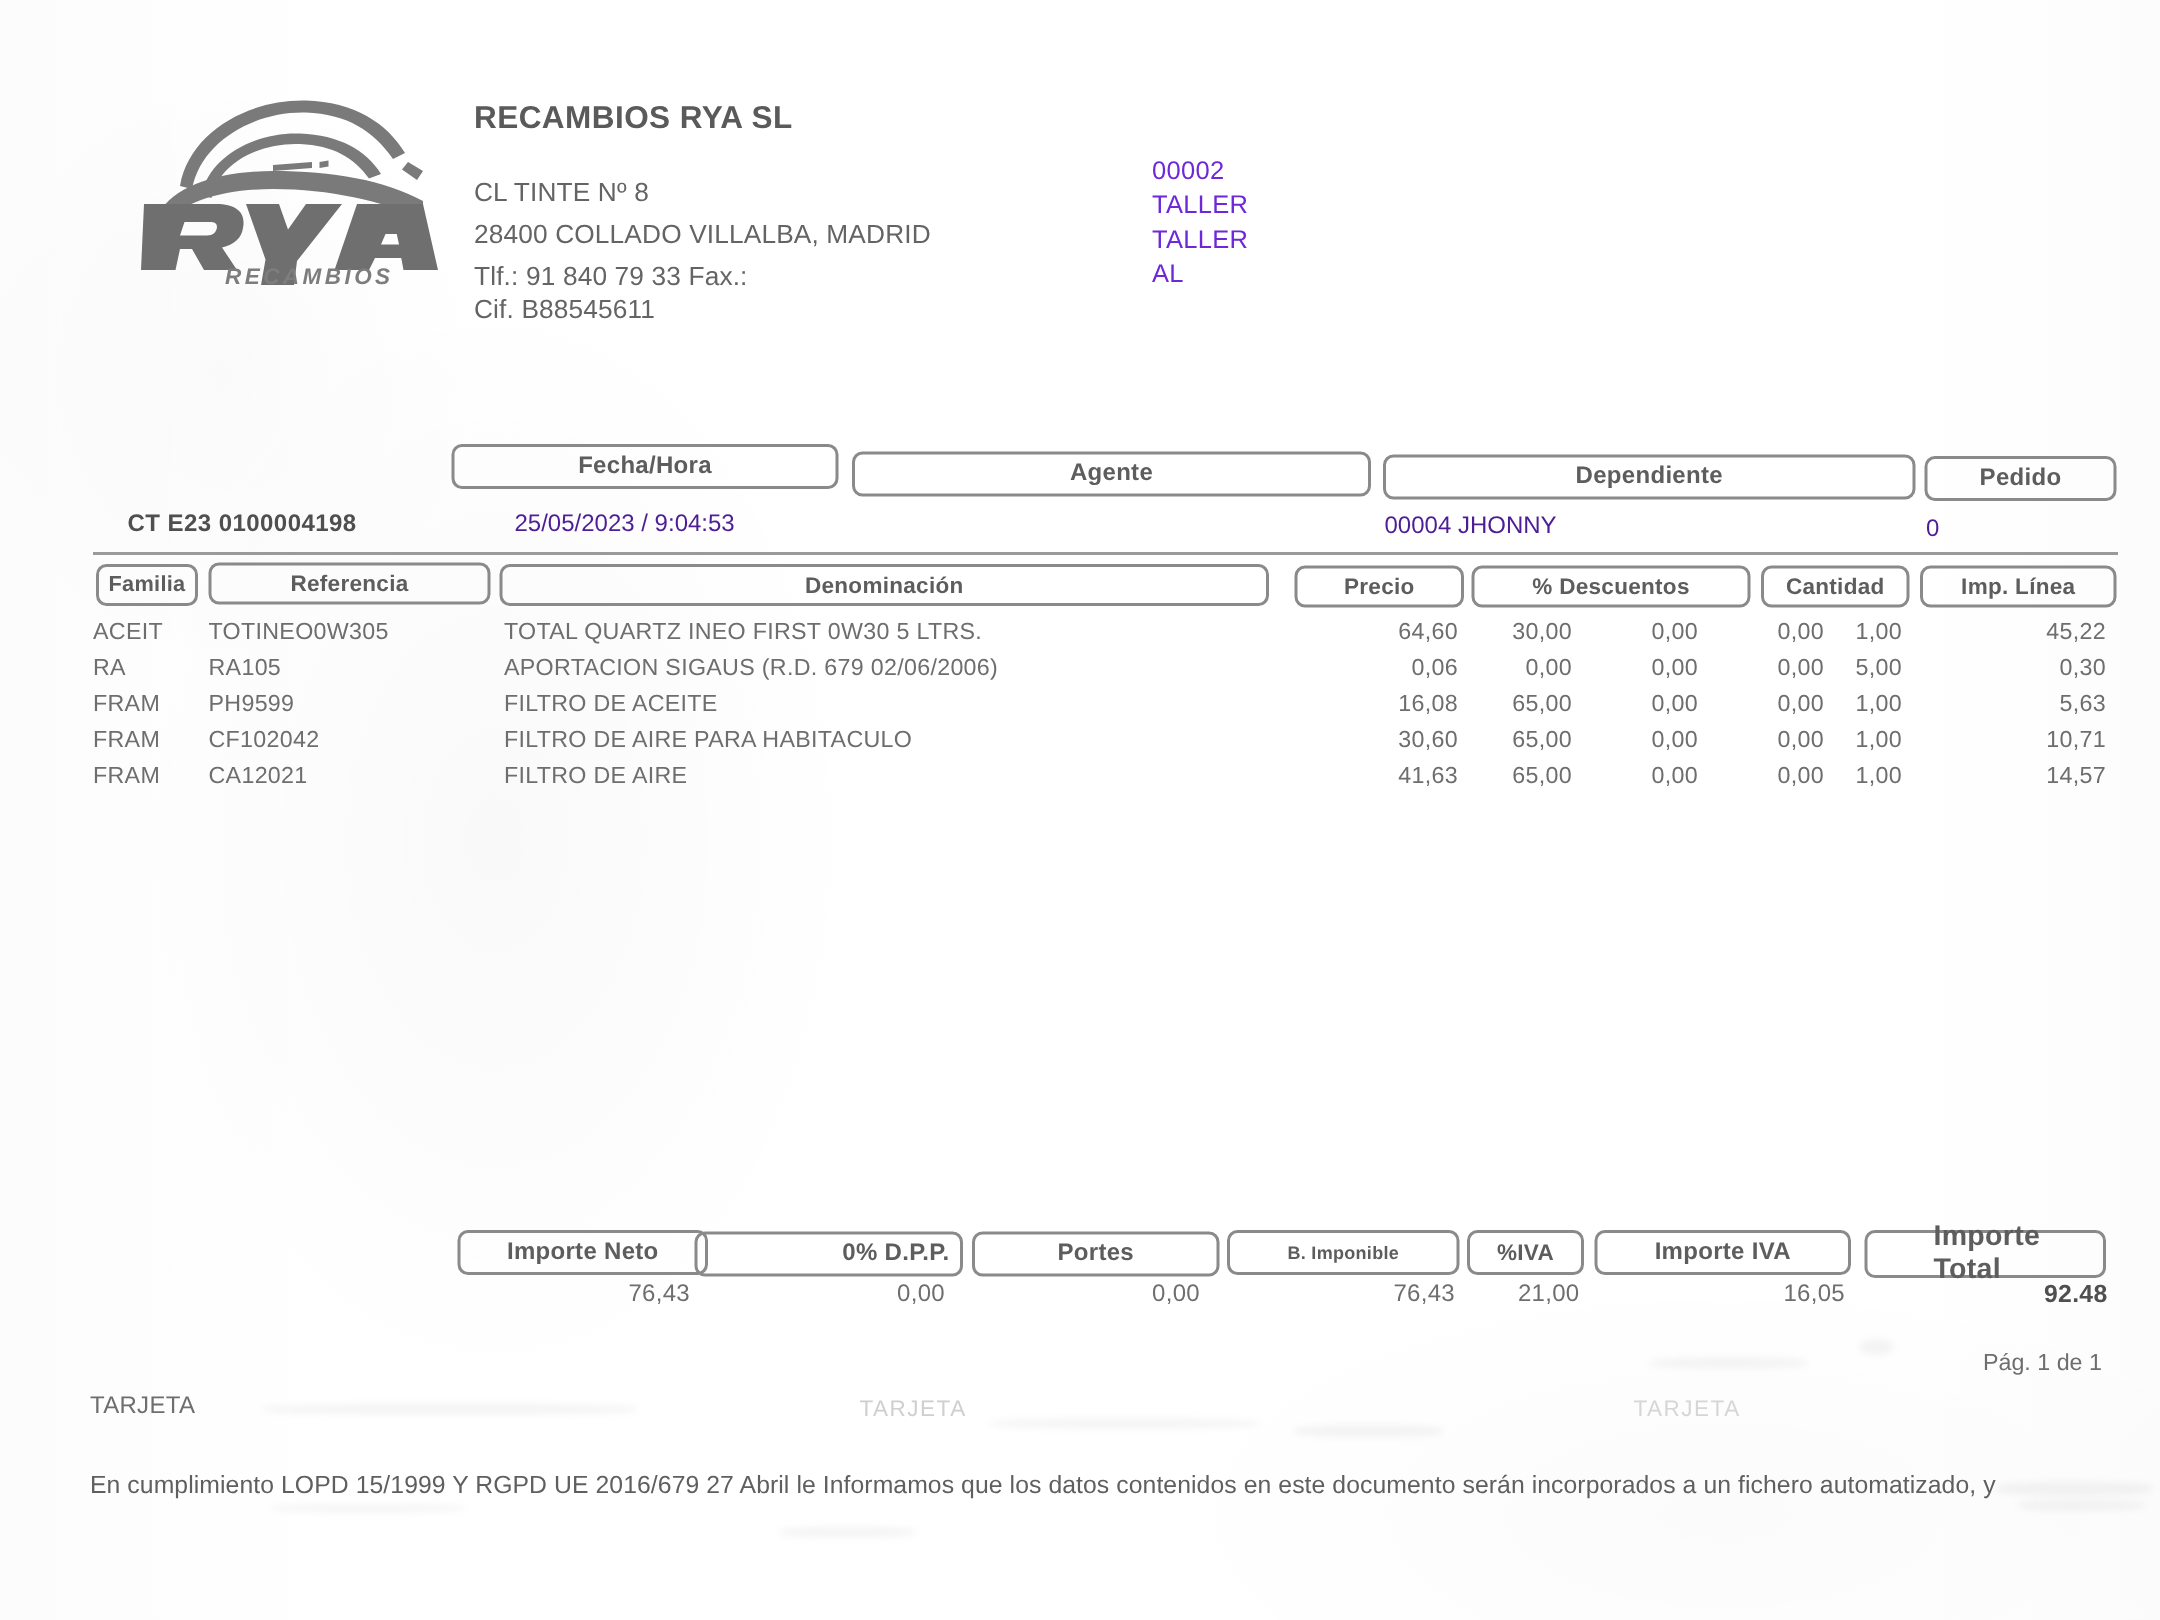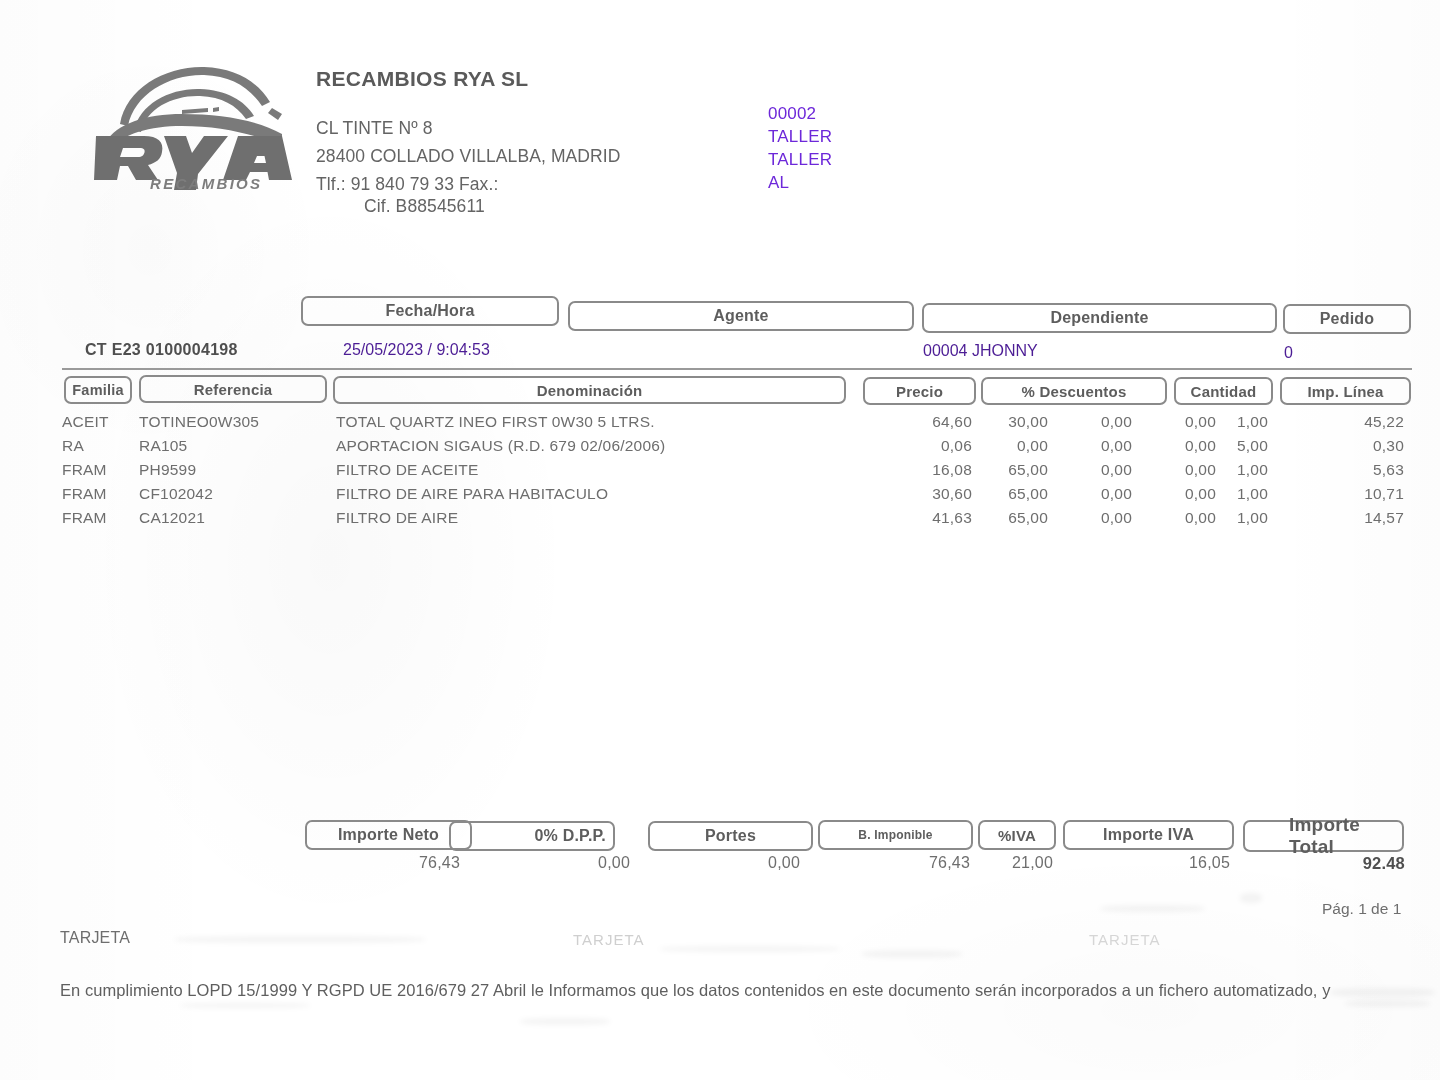--- a/index.html
+++ b/index.html
@@ -116,21 +116,21 @@
       </g>
       <text x="64" y="131" font-family="'Liberation Sans', sans-serif" font-size="15" font-weight="bold" font-style="italic" letter-spacing="2.3" fill="#7d7d7d">RECAMBIOS</text>
     </svg>
   </div>
 
   <div class="t" id="company-name" style="left:316px; top:68px;">RECAMBIOS RYA SL</div>
 
   <div class="t addr" style="left:316px; top:120px;">CL TINTE Nº 8</div>
   <div class="t addr" style="left:316px; top:148px;">28400 COLLADO VILLALBA, MADRID</div>
   <div class="t addr" style="left:316px; top:176px;">Tlf.: 91 840 79 33 Fax.:</div>
-  <div class="t addr" style="left:316px; top:198px;margin-left:48px;">Cif. B88545611</div>
+  <div class="t addr" style="left:316px; top:198px;">Cif. B88545611</div>
 
   <div class="t cust" style="left:768px; top:105px;">00002</div>
   <div class="t cust" style="left:768px; top:128px;">TALLER</div>
   <div class="t cust" style="left:768px; top:151px;">TALLER</div>
   <div class="t cust" style="left:768px; top:174px;">AL</div>
 
   <div class="boxlbl" style="left:301px; top:296px; width:258px; height:30px; font-size:16px;">Fecha/Hora</div>
   <div class="boxlbl" style="left:568px; top:301px; width:346px; height:30px; font-size:16px;">Agente</div>
   <div class="boxlbl" style="left:922px; top:303px; width:355px; height:30px; font-size:16px;">Dependiente</div>
   <div class="boxlbl" style="left:1283px; top:304px; width:128px; height:30px; font-size:16px;">Pedido</div>
@@ -193,21 +193,21 @@
       <div class="t cellv" style="left: 336px; top: 510px; width: 520px;">FILTRO DE AIRE</div>
       <div class="t cellv num" style="left: 876px; top: 510px; width: 96px;">41,63</div>
       <div class="t cellv num" style="left: 972px; top: 510px; width: 76px;">65,00</div>
       <div class="t cellv num" style="left: 1056px; top: 510px; width: 76px;">0,00</div>
       <div class="t cellv num" style="left: 1140px; top: 510px; width: 76px;">0,00</div>
       <div class="t cellv num" style="left: 1190px; top: 510px; width: 78px;">1,00</div>
       <div class="t cellv num" style="left: 1290px; top: 510px; width: 114px;">14,57</div>
     </div>
 
   <div class="boxlbl" style="left:305px; top:820px; width:167px; height:30px; font-size:16px;">Importe Neto</div>
-  <div class="boxlbl right" style="left:449px; top:821px; width:166px; height:30px; font-size:16px;padding-left:10px;">0% D.P.P.</div>
+  <div class="boxlbl right" style="left:463px; top:821px; width:179px; height:30px; font-size:16px;padding-left:10px;">0% D.P.P.</div>
   <div class="boxlbl" style="left:648px; top:821px; width:165px; height:30px; font-size:16px;">Portes</div>
   <div class="boxlbl" style="left:818px; top:820px; width:155px; height:30px; font-size:12px;">B. Imponible</div>
   <div class="boxlbl" style="left:978px; top:820px; width:78px; height:30px; font-size:15px;">%IVA</div>
   <div class="boxlbl" style="left:1063px; top:820px; width:171px; height:30px; font-size:16px;">Importe IVA</div>
   <div class="boxlbl" style="left:1243px; top:820px; width:161px; height:32px; font-size:19px;padding-left:44px;">Importe Total</div>
 
   <div class="t cellv num" style="left:330px; top:855px; width:130px; font-size:16px;">76,43</div>
   <div class="t cellv num" style="left:500px; top:855px; width:130px; font-size:16px;">0,00</div>
   <div class="t cellv num" style="left:670px; top:855px; width:130px; font-size:16px;">0,00</div>
   <div class="t cellv num" style="left:840px; top:855px; width:130px; font-size:16px;">76,43</div>

